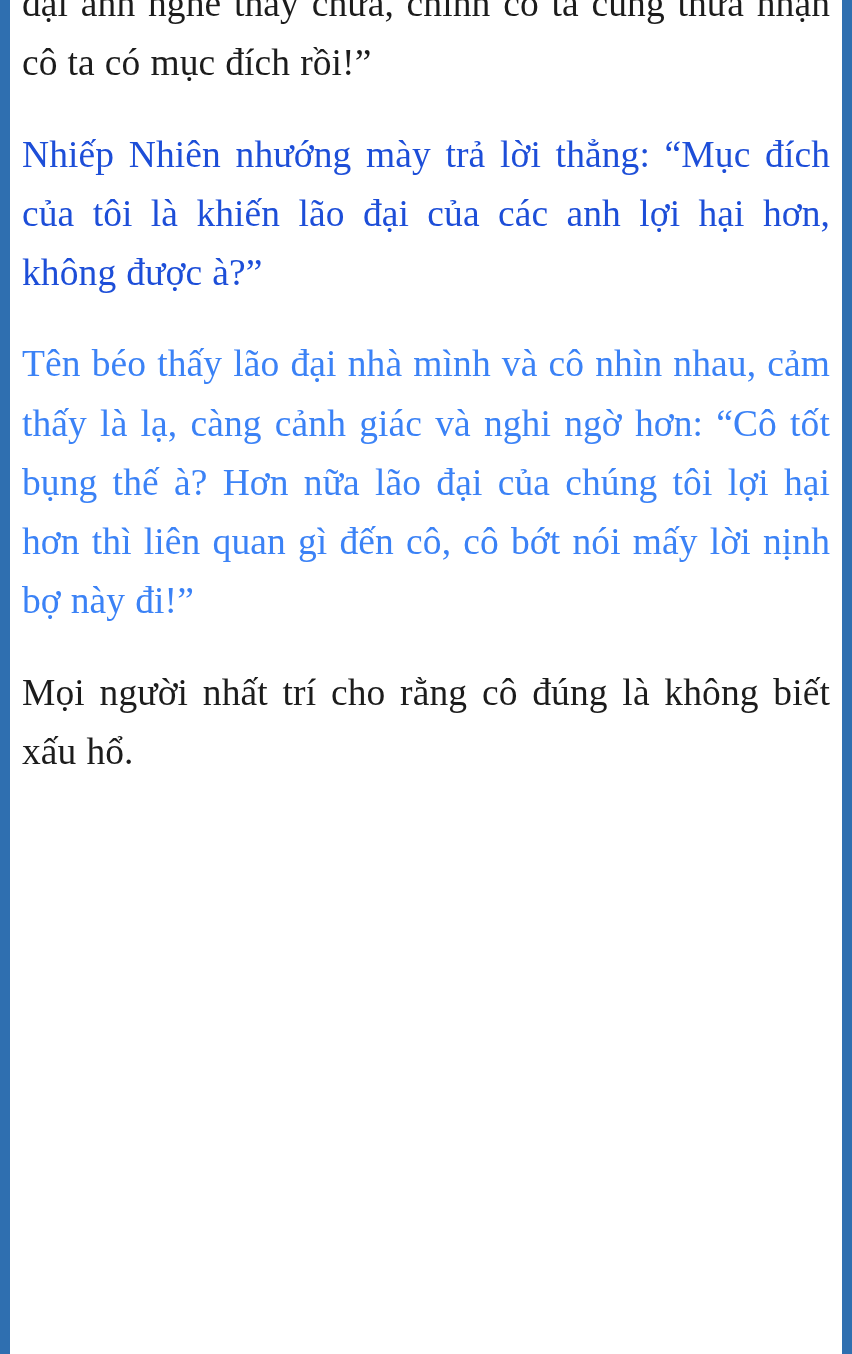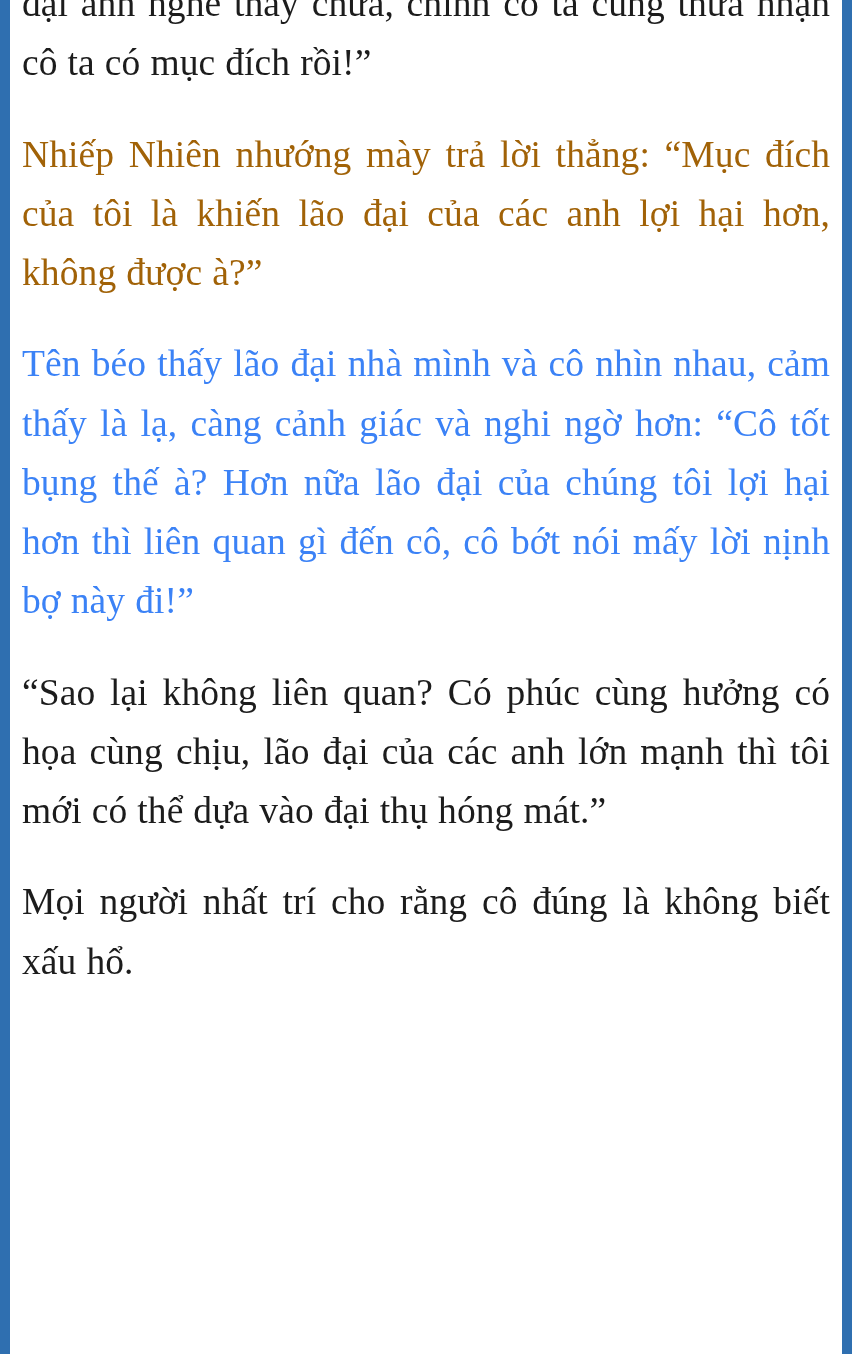--- a/index.html
+++ b/index.html
@@ -63,18 +63,17 @@
 </style>
 </head>
 <body style="background: rgb(255, 255, 255);">
 
 <div class="rail left" style="background: rgb(47, 111, 176);"></div>
 <div class="rail right" style="background: rgb(47, 111, 176);"></div>
 
 <div class="reader" style="background: rgb(255, 255, 255);">
   <div class="content">
     <p class="para clipped" style="color: rgb(28, 28, 28);">đại anh nghe thấy chưa, chính cô ta cũng thừa nhận cô ta có mục đích rồi!”</p>
-    <p class="para" style="color: #a16207;">Nhiếp Nhiên nhướng mày trả lời thẳng: “Mục đích của tôi là khiến lão đại của các anh lợi hại hơn, không được à?”</p>
+    <p class="para" style="color: #1d4ed8;">Nhiếp Nhiên nhướng mày trả lời thẳng: “Mục đích của tôi là khiến lão đại của các anh lợi hại hơn, không được à?”</p>
     <p class="para" style="color: #3b82f6;">Tên béo thấy lão đại nhà mình và cô nhìn nhau, cảm thấy là lạ, càng cảnh giác và nghi ngờ hơn: “Cô tốt bụng thế à? Hơn nữa lão đại của chúng tôi lợi hại hơn thì liên quan gì đến cô, cô bớt nói mấy lời nịnh bợ này đi!”</p>
-    <p class="para" style="color: rgb(28, 28, 28);">“Sao lại không liên quan? Có phúc cùng hưởng có họa cùng chịu, lão đại của các anh lớn mạnh thì tôi mới có thể dựa vào đại thụ hóng mát.”</p>
     <p class="para" style="color: rgb(28, 28, 28);">Mọi người nhất trí cho rằng cô đúng là không biết xấu hổ.</p>
   </div>
 </div>
 
 </body></html>

